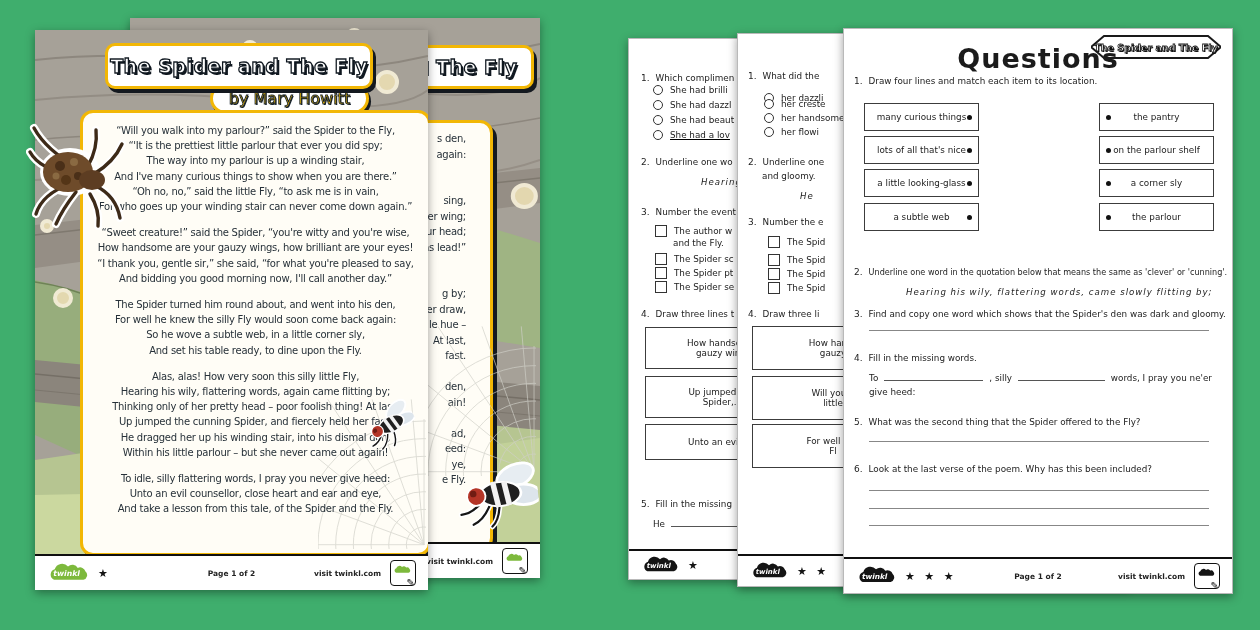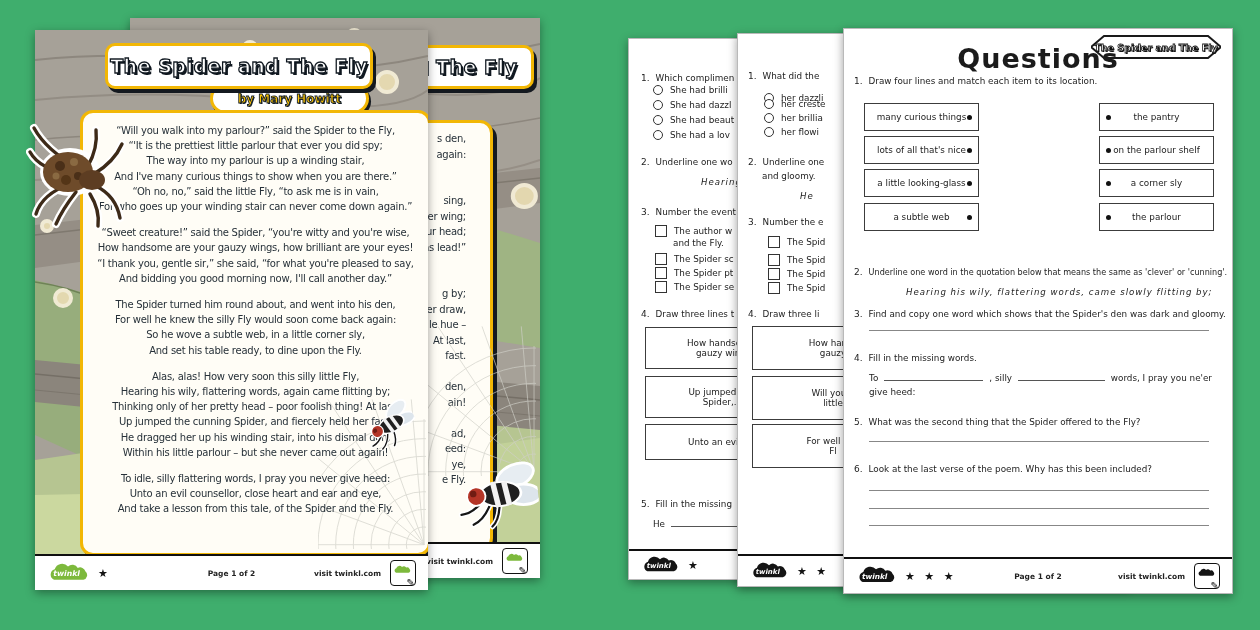--- a/index.html
+++ b/index.html
@@ -8,21 +8,21 @@
   .page{position:absolute;background:#fff;box-shadow:0 3px 9px rgba(0,0,0,.38);}
   .poem-page{overflow:hidden;}
   .qpage{border:1px solid #b9b9b9;overflow:hidden;}
   .forest{position:absolute;left:0;top:0;width:100%;height:calc(100% - 34px);}
   .banner{position:absolute;background:#fff;border:3px solid #f2b705;border-radius:10px;
           box-shadow:3px 4px 0 #14191f;display:flex;align-items:center;justify-content:center;z-index:3;}
   .banner-title{font-weight:bold;font-size:19px;letter-spacing:.5px;color:#fff;
           -webkit-text-stroke:1.3px #101820;text-shadow:2px 2px 0 #101820;white-space:nowrap;}
   .byline-pill{position:absolute;background:#fff;border:3px solid #f2b705;border-radius:16px;
           box-shadow:2px 3px 0 #14191f;display:flex;align-items:center;justify-content:center;z-index:2;}
-  .byline-text{font-weight:bold;font-size:12px;color:#ffc600;-webkit-text-stroke:.9px #15202b;
+  .byline-text{font-weight:normal;font-size:16px;color:#ffc600;-webkit-text-stroke:.9px #15202b;
           text-shadow:1px 1px 0 #15202b;white-space:nowrap;}
   .poem-panel{position:absolute;background:#fffdf6;border:3px solid #f2b705;border-radius:13px;
           box-shadow:4px 5px 0 #14191f;z-index:2;overflow:hidden;}
   .poem-text{position:relative;z-index:2;padding-top:10px;text-align:center;font-size:10px;
           line-height:15.2px;color:#273139;letter-spacing:-.25px;}
   .stanza{margin-bottom:11px;}
   .poem-line{white-space:nowrap;}
   .web{position:absolute;z-index:1;opacity:.85;}
   .pfoot{position:absolute;left:0;right:0;bottom:0;height:34px;background:#fff;border-top:2px solid #101010;
           display:flex;align-items:center;padding:0 12px;gap:9px;z-index:4;}
@@ -311,21 +311,21 @@
       <span class="opttext">She had brilli</span>
       </div>
     <div class="optrow" style="left:24px;top:61px;">
       <span class="radio"></span>
       <span class="opttext">She had dazzl</span>
       </div>
     <div class="optrow" style="left:24px;top:76px;">
       <span class="radio"></span>
       <span class="opttext">She had beaut</span>
       </div>
-    <div class="optrow" style="left:24px;top:91px;">
+    <div class="optrow" style="left:24px;top:91px;text-decoration:underline;">
       <span class="radio"></span>
       <span class="opttext">She had a lov</span>
       </div>
     <div class="qrow" style="left:12px;top:118px;">
       <span class="qnum">2.</span>
       <span class="qtext">Underline one wo</span>
     </div>
     <div class="quote" style="left:72px;top:138px;">Hearing</div>
     <div class="qrow" style="left:12px;top:168px;">
       <span class="qnum">3.</span>
@@ -388,21 +388,21 @@
     <div class="optrow" style="left:26px;top:51px;margin-top:8px;">
       <span class="radio"></span>
       <span class="opttext">her dazzli</span>
       </div>
     <div class="optrow" style="left:26px;top:65px;">
       <span class="radio"></span>
       <span class="opttext">her creste</span>
       </div>
     <div class="optrow" style="left:26px;top:79px;">
       <span class="radio"></span>
-      <span class="opttext">her brillia</span>
+      <span class="opttext">her handsome</span>
       </div>
     <div class="optrow" style="left:26px;top:93px;">
       <span class="radio"></span>
       <span class="opttext">her flowi</span>
       </div>
     <div class="qrow" style="left:10px;top:123px;">
       <span class="qnum">2.</span>
       <span class="qtext">Underline one</span>
     </div>
     <div class="qtext" style="position:absolute;left:24px;top:137px;">and gloomy.</div>

